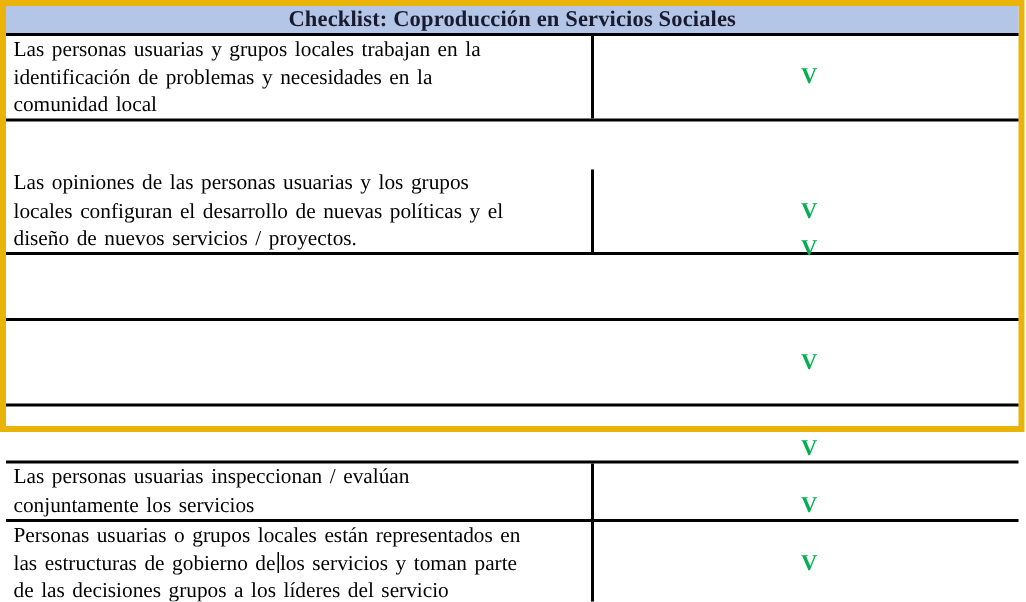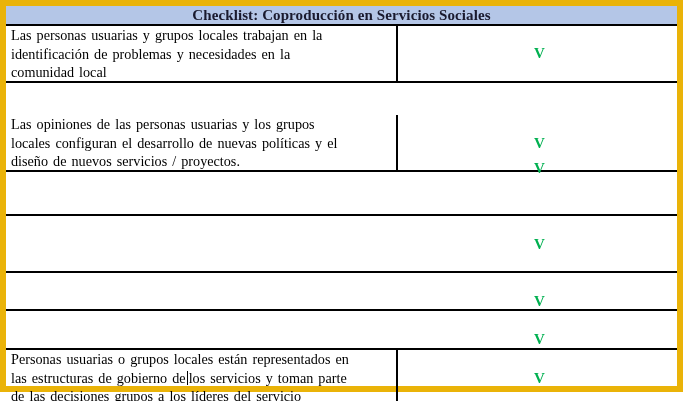--- a/index.html
+++ b/index.html
@@ -1,20 +1,20 @@
 <!DOCTYPE html>
 <html><head>
   <meta charset="utf-8">
   <style>
     html, body { margin: 0; padding: 0; background: #ffffff; }
     body { width: 684px; height: 401px; position: relative; overflow: hidden; }
     .tbl {
       position: absolute; left: 0; top: 0;
-      width: 683px; height: 392px;
-      border: 6px solid #eab308;
+      width: 683px; height: 288px;
+      border: 4px solid #eab308;
       box-sizing: border-box;
       font-family: "Liberation Serif", "DejaVu Serif", serif;
       color: #000;
     }
     .hdr {
       position: absolute; left: 0; top: 0; right: 0; height: 18px;
       background: #b4c6e7;
       border-bottom: 2px solid #000;
       text-align: center;
       font-weight: bold;
@@ -93,20 +93,22 @@
     </div>
   </div>
 
   <div class="row" style="top:267px;height:38px;">
     <div class="cell-r">
       <div class="v" style="top:20px;">V</div>
     </div>
   </div>
 
   <div class="row" style="top:305px;height:39px;">
+    <div class="cell-l">Las personas usuarias  inspeccionan  / evalúan
+conjuntamente los servicios</div>
     <div class="cell-r">
       <div class="v" style="top:20px;">V</div>
     </div>
   </div>
 
   <div class="row last" style="top:344px;height:54px;">
     <div class="cell-l"><span>Personas usuarias  o grupos locales  están representados  en
 las estructuras  de gobierno  de</span><span class="cursor"></span><span>los servicios  y toman parte
 de las decisiones  grupos a los líderes  del servicio</span></div>
     <div class="cell-r">

